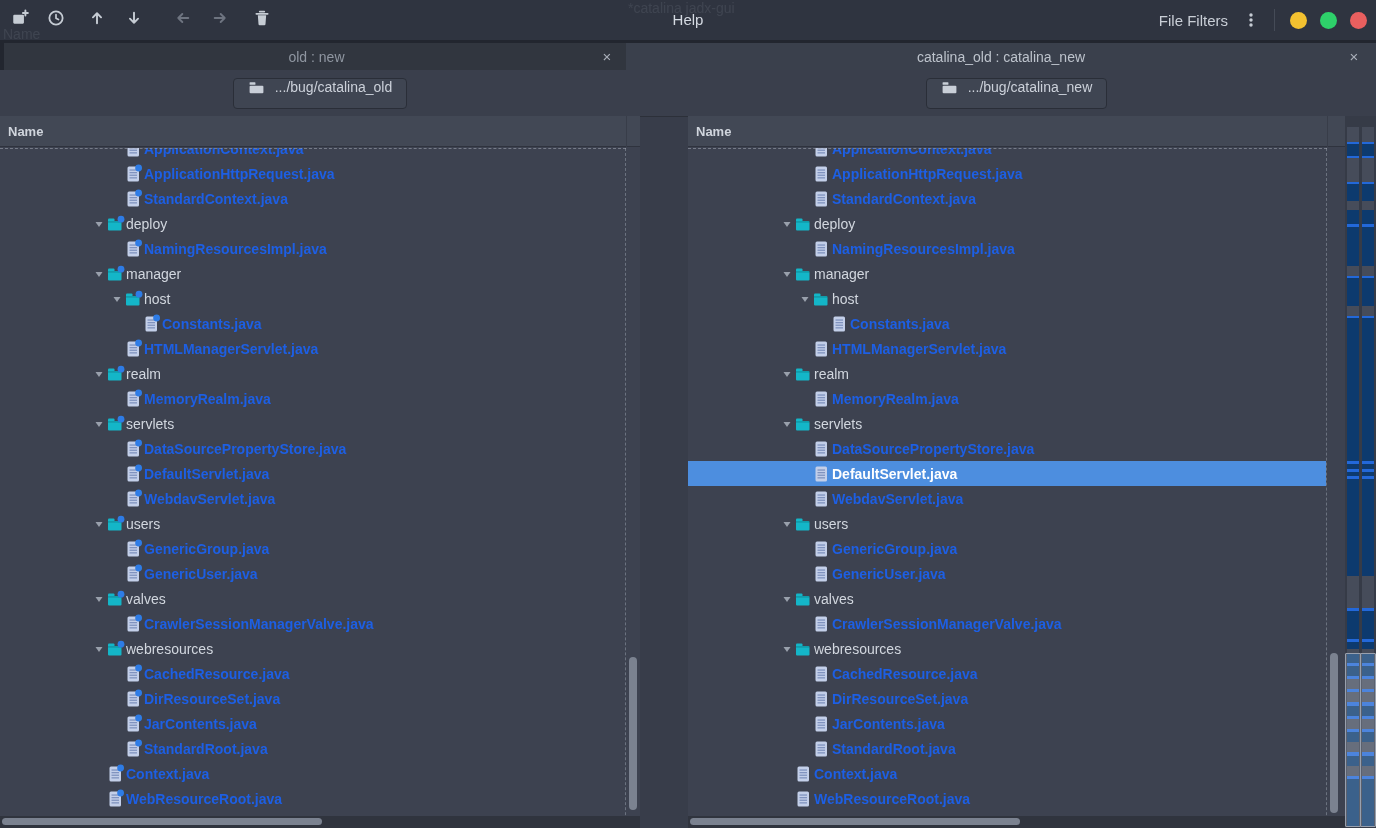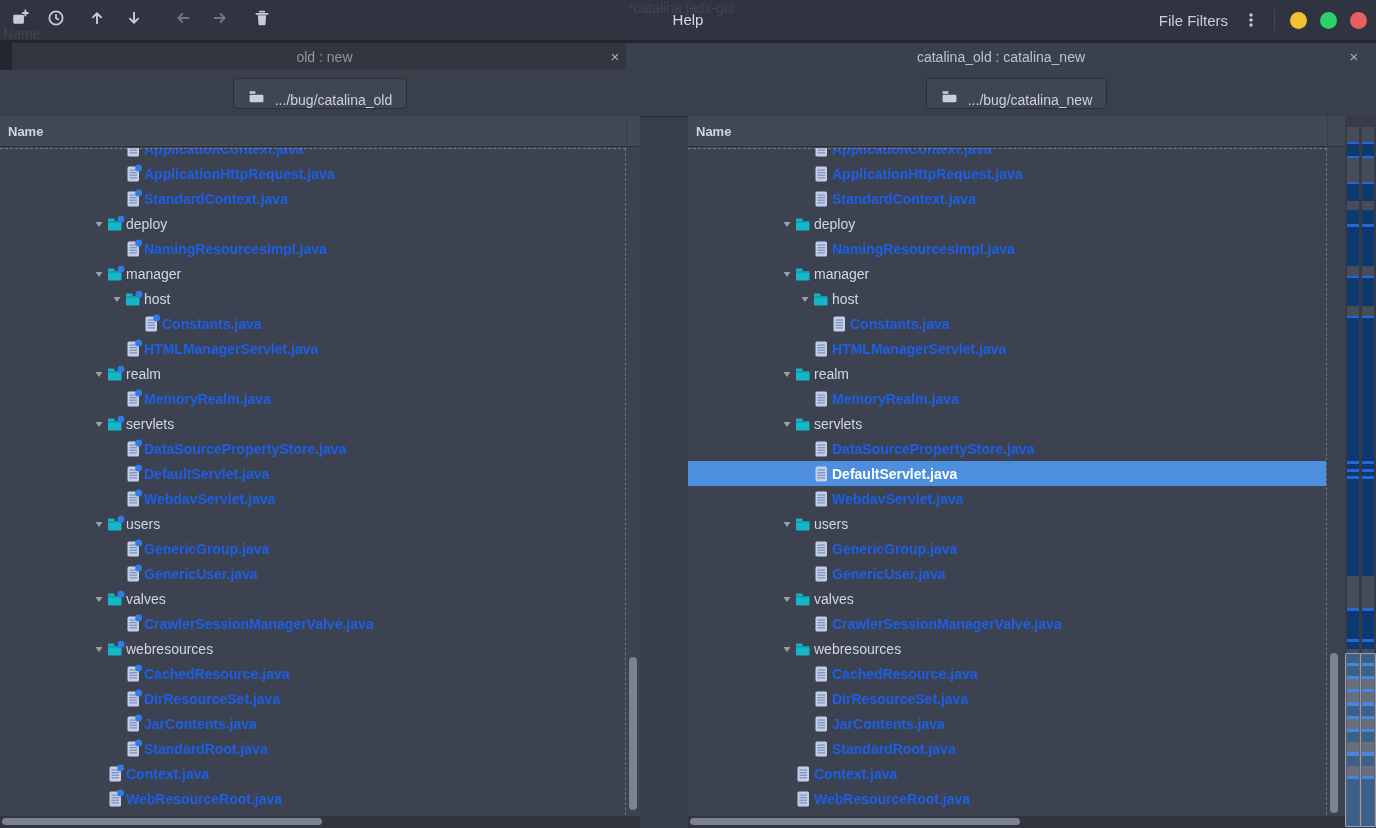--- a/index.html
+++ b/index.html
@@ -30,21 +30,21 @@
   .tab.active{background:#3a404c;}
   .tab-label{font-size:14px;}
   .tab.inactive .tab-label{color:#8f96a1;}
   .tab.active .tab-label{color:#bdc3cc;}
   .tab-close{position:absolute;right:14px;top:0;bottom:0;display:flex;align-items:center;color:#aab0ba;font-size:15px;width:16px;justify-content:center;}
 
   
   .content{position:absolute;top:70px;left:0;right:0;bottom:0;background:#383d4a;}
   .band{position:absolute;top:0;left:0;right:0;height:46px;background:#3a3f4c;border-bottom:1px solid #2c3039;}
   .band-center{position:absolute;top:0;height:46px;display:flex;align-items:center;justify-content:center;}
-  .pathbtn{display:flex;align-items:flex-end;gap:10px;height:29px;padding:0 14px;background:#3f4552;border:1px solid #2a2e38;border-radius:4px;color:#ccd1da;font-size:14px;}
+  .pathbtn{display:flex;align-items:flex-start;gap:10px;height:29px;padding:0 14px;background:#3f4552;border:1px solid #2a2e38;border-radius:4px;color:#ccd1da;font-size:14px;}
   .pathbtn svg{width:17px;height:17px;color:#c9cfd8;}
 
   .pane{position:absolute;top:46px;bottom:0;background:#3d4250;}
   .hdr{position:absolute;top:0;left:0;right:0;height:31px;background:#424855;border-bottom:1px solid #2f333e;color:#d0d5dd;font-size:13px;font-weight:bold;line-height:31px;padding-left:8px;box-sizing:border-box;}
   .hdr-sep{position:absolute;top:0;height:31px;width:1px;background:#383d49;}
   .tree{position:absolute;top:32px;left:0;height:792px;overflow:hidden;border-right:1px dashed rgba(165,172,183,.45);box-sizing:border-box;}
   .dash-top{position:absolute;top:32px;left:0;height:0;border-top:1px dashed rgba(165,172,183,.55);z-index:3;}
   .rows{margin-top:-12px;}
   .row{height:25px;display:flex;align-items:center;box-sizing:border-box;}
   .row.selected{background:#4d8edf;}
@@ -127,21 +127,21 @@
       <span class="wsep"></span>
       <span class="wdots" id="wdots">
           <span class="wdot" style="background: rgb(243, 193, 48);"></span>
           <span class="wdot" style="background: rgb(46, 208, 106);"></span>
           <span class="wdot" style="background: rgb(233, 95, 95);"></span>
         </span>
     </div>
   </div>
 
   <div class="tabbar" id="tabbar">
-      <div class="tab inactive" style="left: 12px; width: 625px;">
+      <div class="tab inactive" style="left: 4px; width: 625px;">
         <span class="tab-label">old : new</span>
         <span class="tab-close">×</span>
       </div>
       <div class="tab active" style="left: 626px; right: 0px;">
         <span class="tab-label">catalina_old : catalina_new</span>
         <span class="tab-close">×</span>
       </div>
     </div>
 
   <div class="content">

